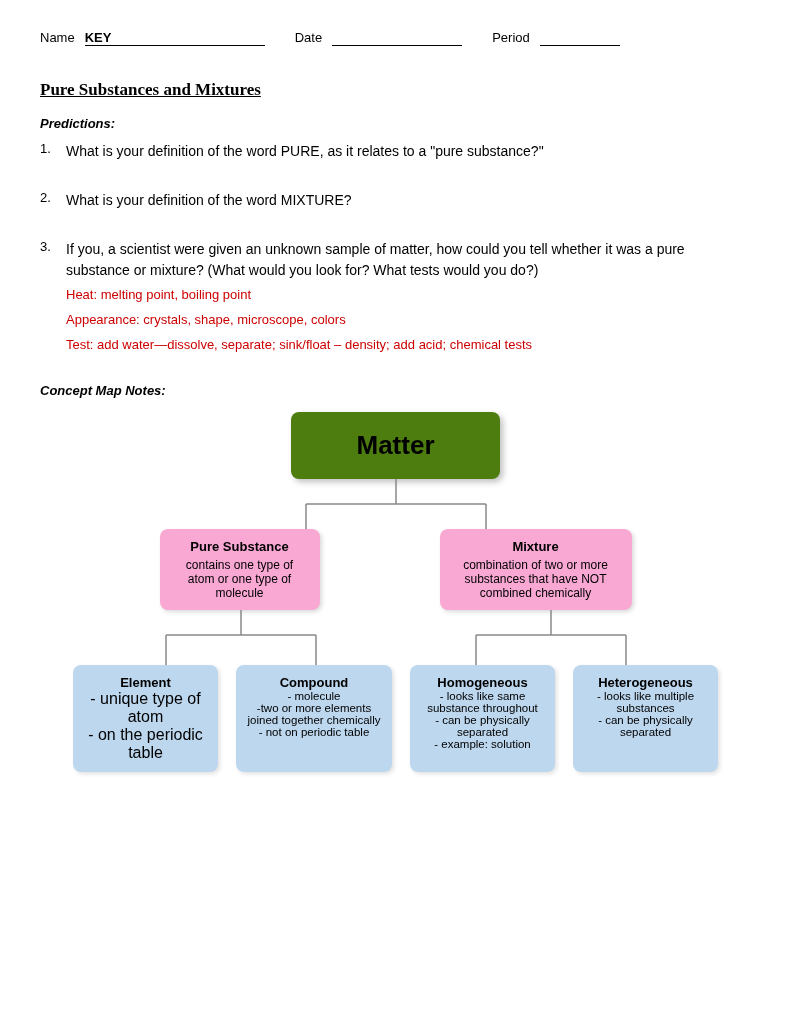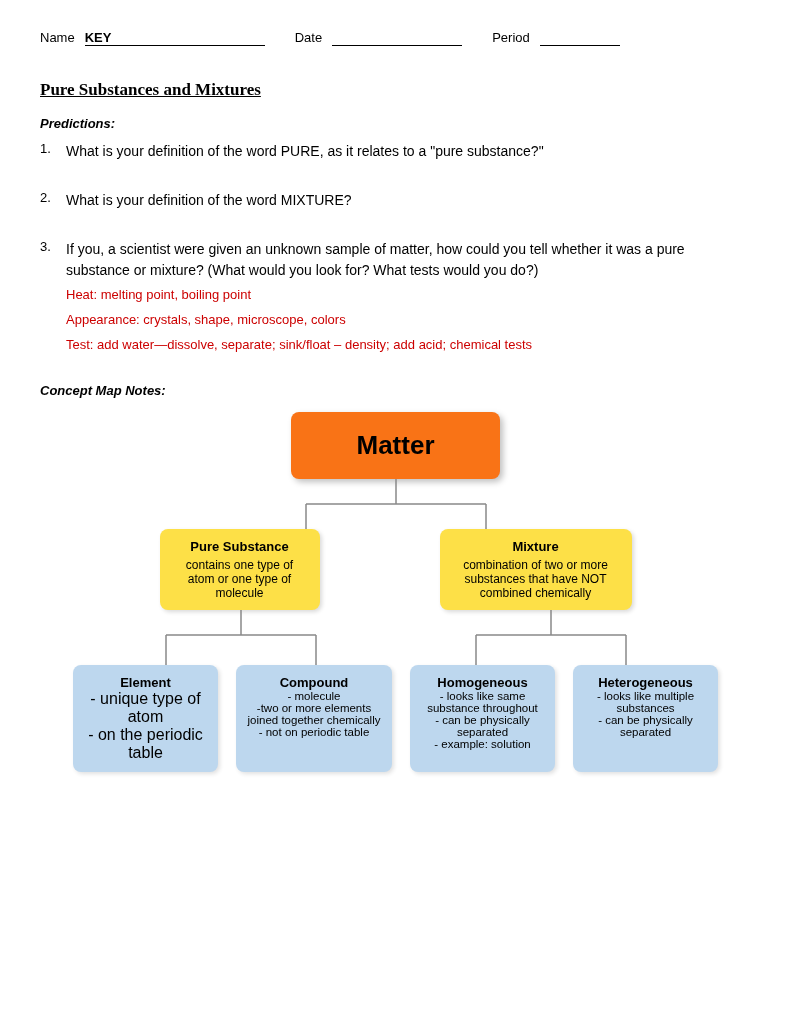--- a/index.html
+++ b/index.html
@@ -82,32 +82,32 @@
     
     .concept-map {
       display: flex;
       flex-direction: column;
       align-items: center;
       gap: 0;
       margin-top: 4px;
     }
 
     .cm-matter {
-      background: #f97316;
+      background: #4d7c0f;
       font-size: 26px;
       font-weight: bold;
       padding: 18px 65px;
       border-radius: 8px;
       color: #000;
       min-width: 180px;
       box-shadow: 3px 3px 6px rgba(0,0,0,0.25);
     }
 
     .cm-sub-box {
-      background: #fde047;
+      background: #f9a8d4;
       border-radius: 8px;
       padding: 10px 14px;
       text-align: center;
       font-size: 12px;
       color: #000;
       box-shadow: 2px 2px 4px rgba(0,0,0,0.15);
     }
 
     .cm-sub-title {
       font-weight: bold;

